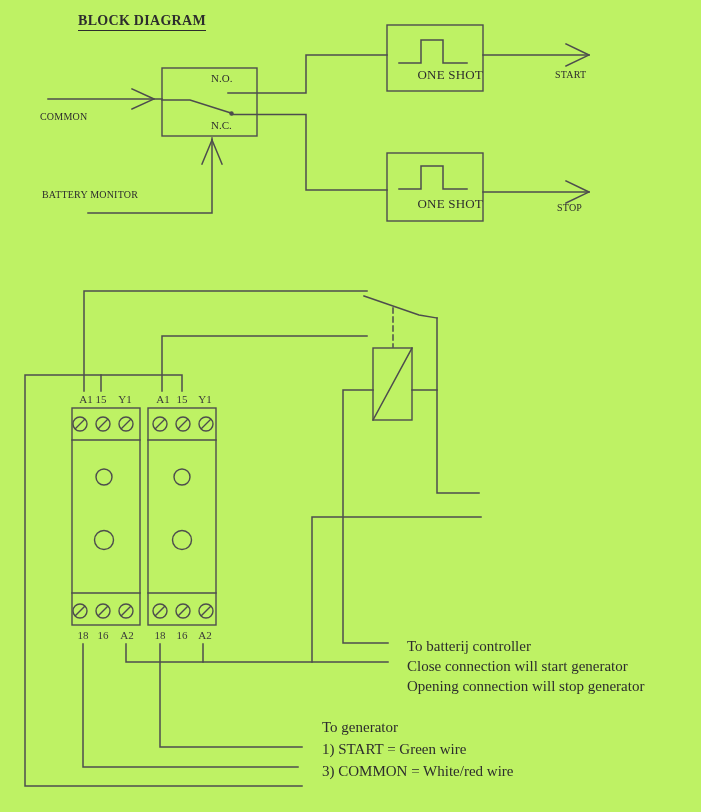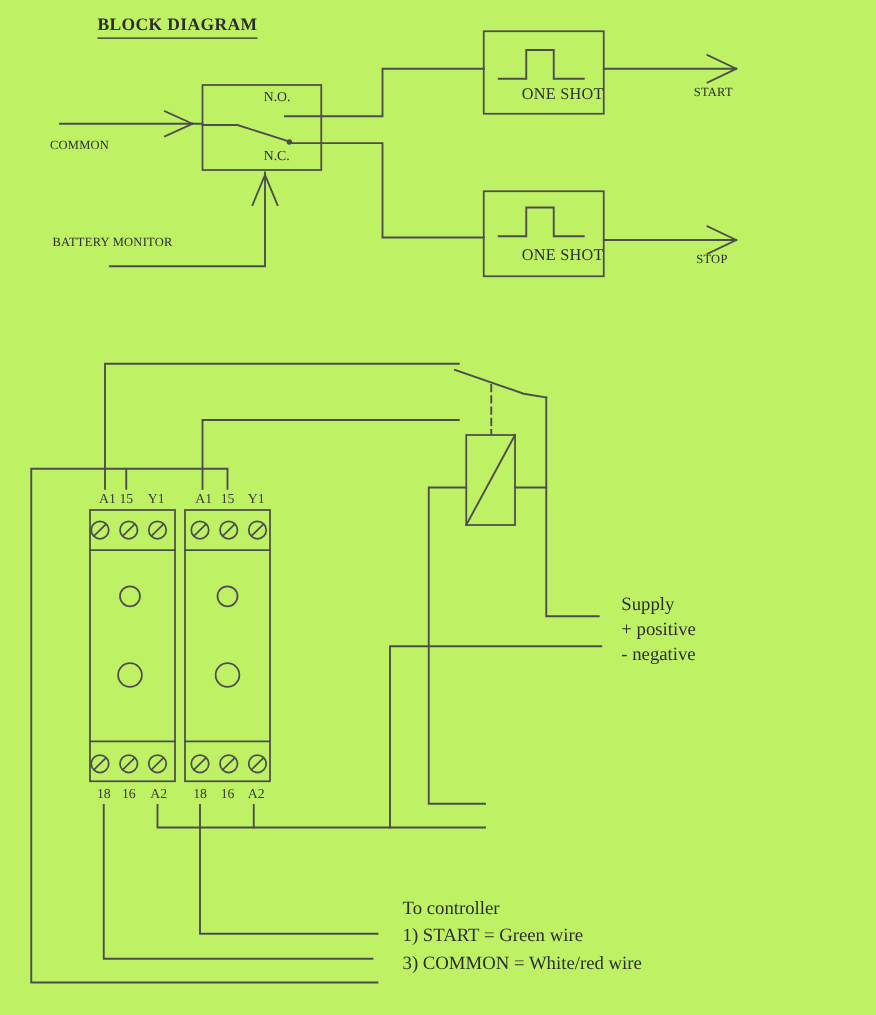--- a/index.html
+++ b/index.html
@@ -192,26 +192,26 @@
   <span class="term" style="left:127px;top:629px;">A2</span>
 
   <span class="term" style="left:163px;top:393px;">A1</span>
   <span class="term" style="left:182px;top:393px;">15</span>
   <span class="term" style="left:205px;top:393px;">Y1</span>
   <span class="term" style="left:160px;top:629px;">18</span>
   <span class="term" style="left:182px;top:629px;">16</span>
   <span class="term" style="left:205px;top:629px;">A2</span>
 
 
-  <div class="note-block" style="left:497px;top:474px;">
-    <div>Supply</div>
-    <div>+ positive</div>
-    <div>- negative</div>
+
+  <div class="note-block" style="left:407px;top:636px;">
+    <div>To batterij controller</div>
+    <div>Close connection will start generator</div>
+    <div>Opening connection will stop generator</div>
   </div>
 
-
   <div class="note-block gen-block" style="left:322px;top:716px;">
-    <div>To controller</div>
+    <div>To generator</div>
     <div>1) START = Green wire</div>
     <div>3) COMMON = White/red wire</div>
   </div>
 
 </div>
 
 </body></html>

